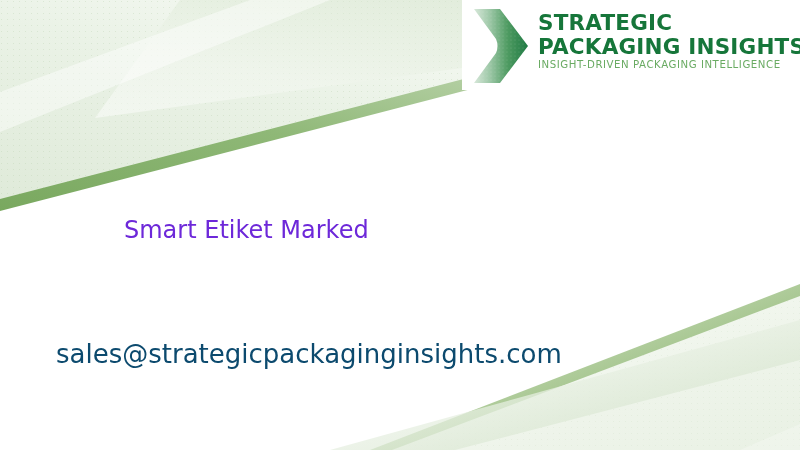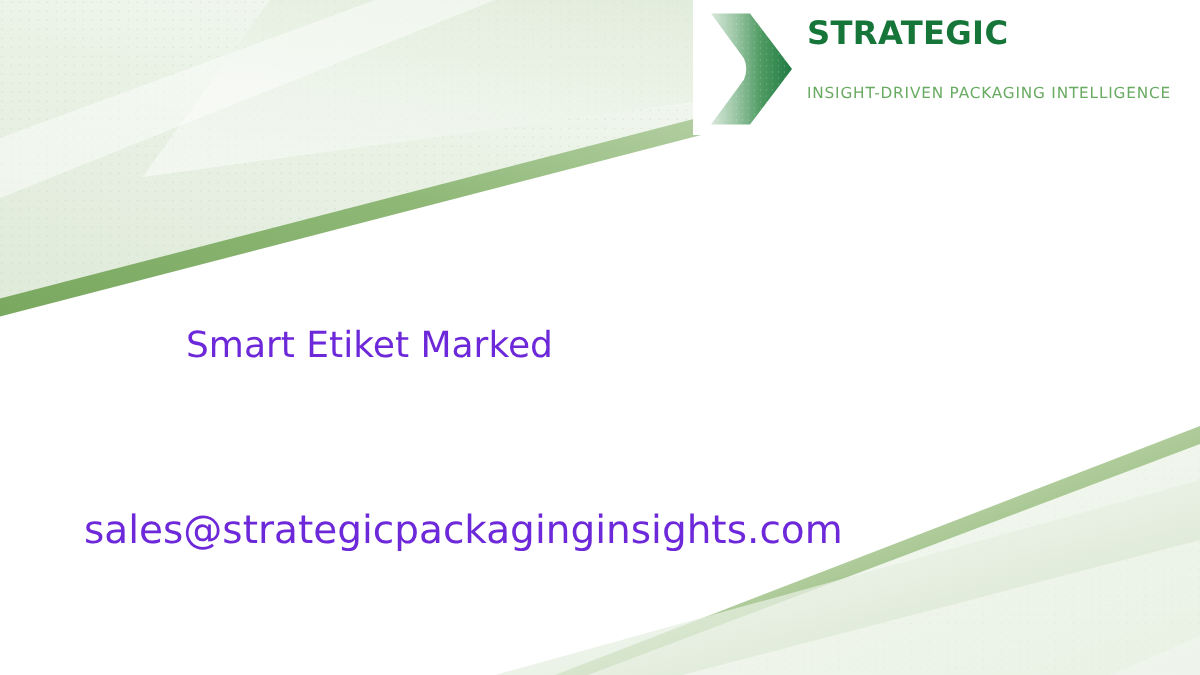--- a/index.html
+++ b/index.html
@@ -64,21 +64,21 @@
   .logo-line {
     font-family: "DejaVu Sans", "Liberation Sans", sans-serif;
     font-weight: bold;
     color: #16763a;
     font-size: 21.5px;
     line-height: 24px;
     letter-spacing: 0.2px;
     white-space: nowrap;
   }
   .logo-tagline {
-    margin-top: 22px;
+    margin-top: 0;
     font-family: "DejaVu Sans", "Liberation Sans", sans-serif;
     font-weight: normal;
     color: #6aab63;
     font-size: 10.2px;
     line-height: 12px;
     letter-spacing: 0.55px;
     white-space: nowrap;
   }
 
   
@@ -91,21 +91,21 @@
     color: #6d28d9;
     font-family: "DejaVu Sans", "Liberation Sans", sans-serif;
     white-space: nowrap;
   }
   .contact {
     position: absolute;
     left: 56px;
     top: 337px;
     font-size: 26px;
     line-height: 34px;
-    color: #6d28d9;
+    color: #0c4a6e;
     font-family: "DejaVu Sans", "Liberation Sans", sans-serif;
     white-space: nowrap;
   }
 </style>
 </head>
 <body>
 
 <div class="slide">
 
   <div class="deco-layer">
@@ -195,20 +195,21 @@
             <circle cx="1" cy="1" r="0.4" fill="#ffffff" opacity="0.35"></circle>
           </pattern>
         </defs>
         <path d="M4,2 L30,2 L58,39 L30,76 L4,76 L26,46 Q29,39 26,32 Z" fill="url(#chevGrad)"></path>
         <path d="M4,2 L30,2 L58,39 L30,76 L4,76 L26,46 Q29,39 26,32 Z" fill="url(#chevDots)"></path>
       </svg>
     </div>
 
     <div class="logo-words">
       <div class="logo-line">STRATEGIC</div>
+      <div class="logo-line">PACKAGING INSIGHTS</div>
       <div class="logo-tagline">INSIGHT-DRIVEN PACKAGING INTELLIGENCE</div>
     </div>
   </div>
 
   <div class="headline">Smart Etiket Marked</div>
 
   <div class="contact">sales@strategicpackaginginsights.com</div>
 
 </div>
 

